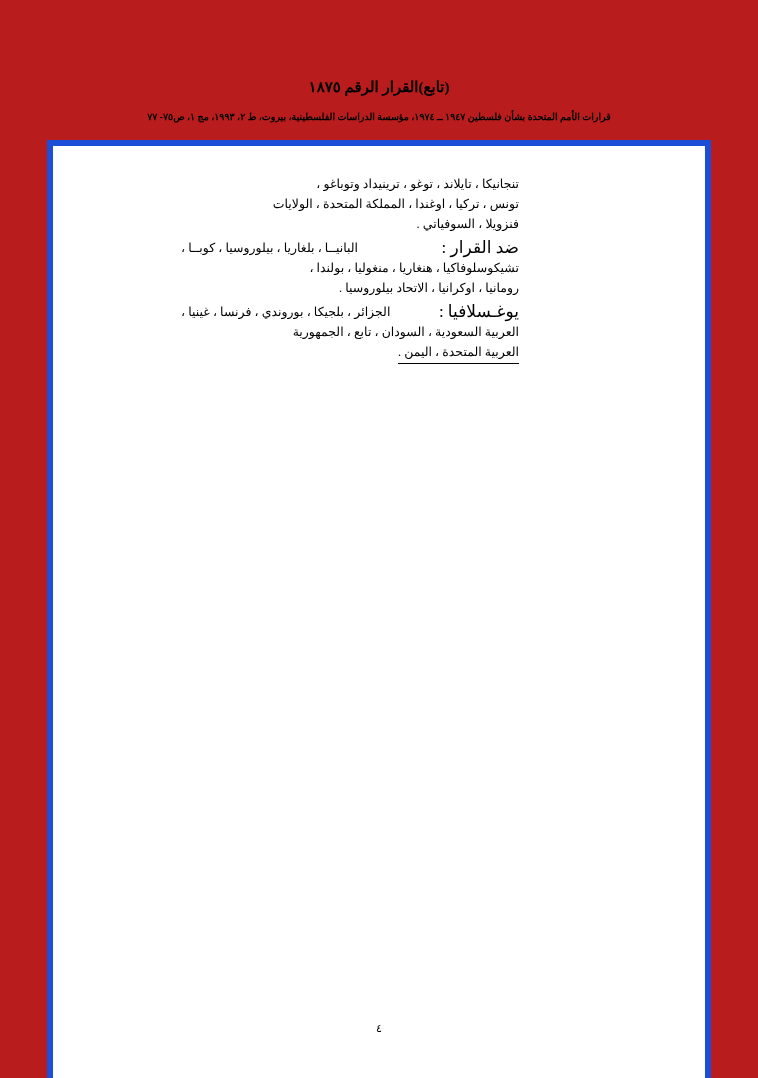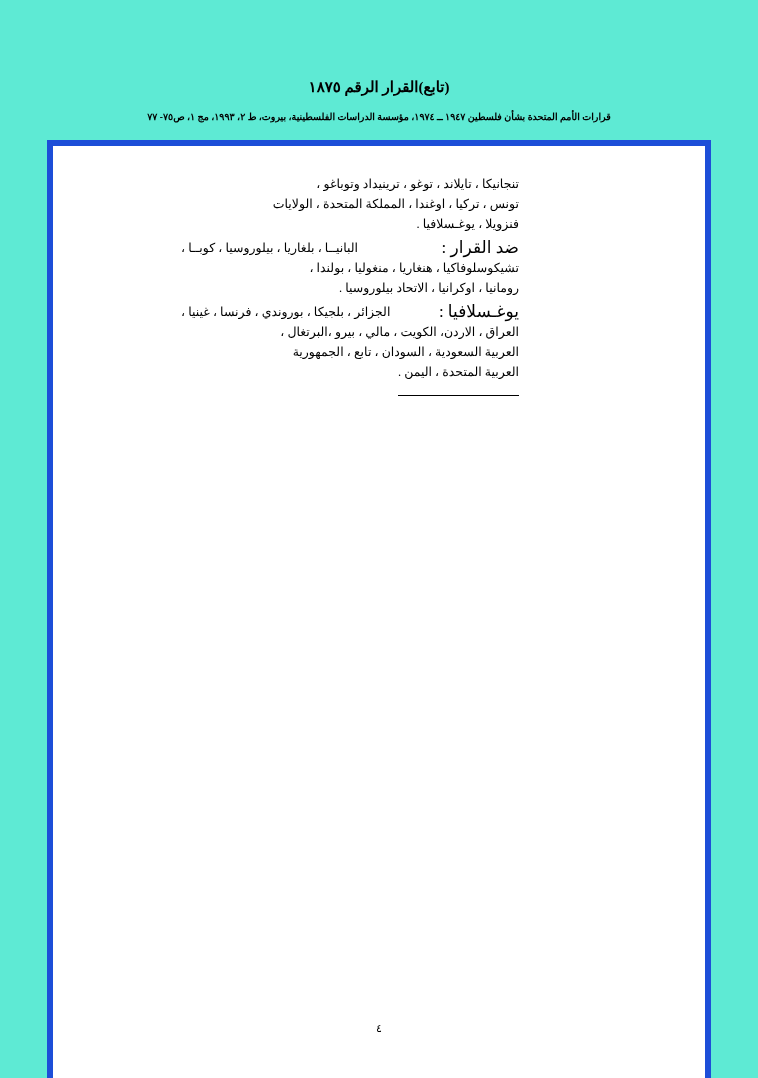--- a/index.html
+++ b/index.html
@@ -12,21 +12,21 @@
     height: 1078px;
     font-family: "Liberation Serif", "DejaVu Serif", serif;
     color: #000000;
     position: relative;
     overflow: hidden;
   }
 
   .page {
     position: absolute;
     inset: 0;
-    background: #5eead4;
+    background: #b91c1c;
   }
 
   
   .header {
     position: absolute;
     top: 78px;
     left: 0;
     right: 0;
     text-align: center;
   }
@@ -81,21 +81,21 @@
     display: flex;
     justify-content: space-between;
   }
 
   .lbl {
     font-size: 17px;
   }
 
   .underline-seg {
     border-bottom: 1px solid #000;
-    padding-bottom: 16px;
+    padding-bottom: 4px;
   }
 
   .line.last {
     margin-bottom: 0;
   }
 
   
   .page-number {
     position: absolute;
     top: 1022px;
@@ -120,21 +120,21 @@
     <div class="content">
 
       <div class="block">
         <div class="line justify">
           <span>تنجانيكا ، تايلاند ، توغو ، ترينيداد وتوباغو ،</span>
         </div>
         <div class="line justify">
           <span>تونس ، تركيا ، اوغندا ، المملكة المتحدة ، الولايات</span>
         </div>
         <div class="line">
-          <span>فنزويلا ، يوغـسلافيا .</span>
+          <span>فنزويلا ، السوفياتي .</span>
         </div>
       </div>
 
       <div class="block">
         <div class="line justify">
           <span class="lbl">ضد القرار :</span>
           <span>البانيــا ، بلغاريا ، بيلوروسيا ، كوبــا ،</span>
         </div>
         <div class="line justify">
           <span>تشيكوسلوفاكيا ، هنغاريا ، منغوليا ، بولندا ،</span>
@@ -143,23 +143,20 @@
           <span>رومانيا ، اوكرانيا ، الاتحاد بيلوروسيا .</span>
         </div>
       </div>
 
       <div class="block">
         <div class="line justify">
           <span class="lbl">يوغـسلافيا :</span>
           <span>الجزائر ، بلجيكا ، بوروندي ، فرنسا ، غينيا ،</span>
         </div>
         <div class="line justify">
-          <span>العراق ، الاردن، الكويت ، مالي ، بيرو ،البرتغال ،</span>
-        </div>
-        <div class="line justify">
           <span>العربية السعودية ، السودان ، تابع ، الجمهورية</span>
         </div>
         <div class="line last">
           <span class="underline-seg">العربية المتحدة ، اليمن .</span>
         </div>
       </div>
 
     </div>
   </div>
 

